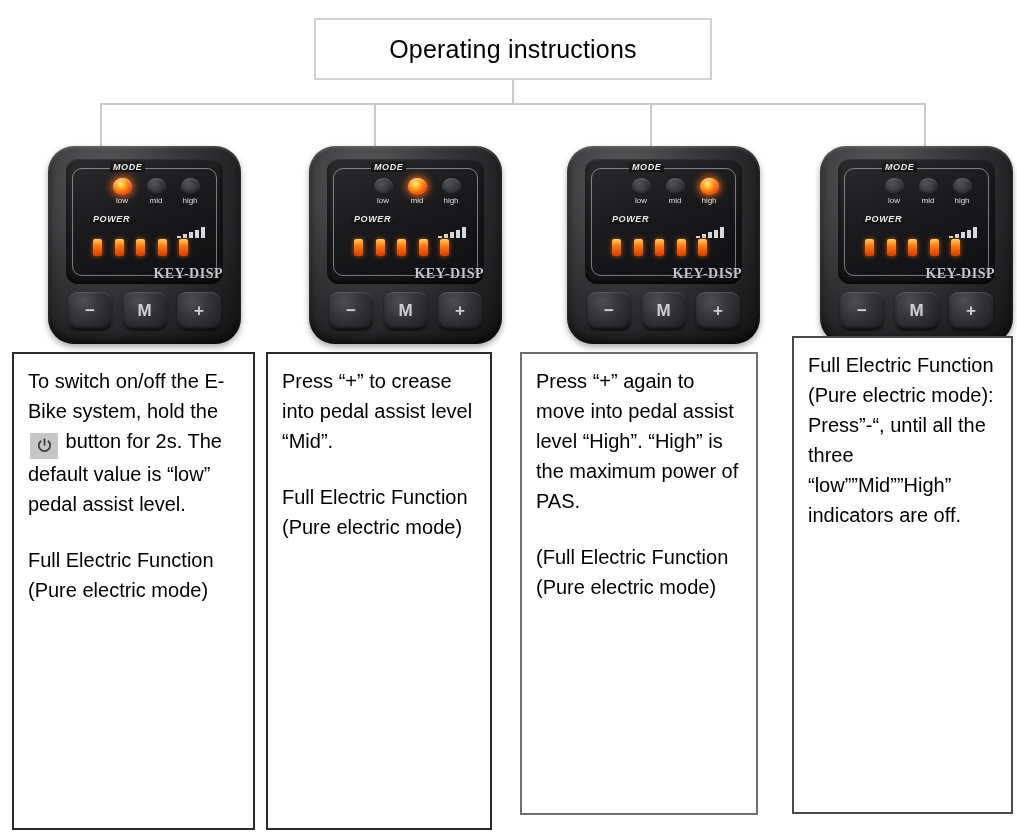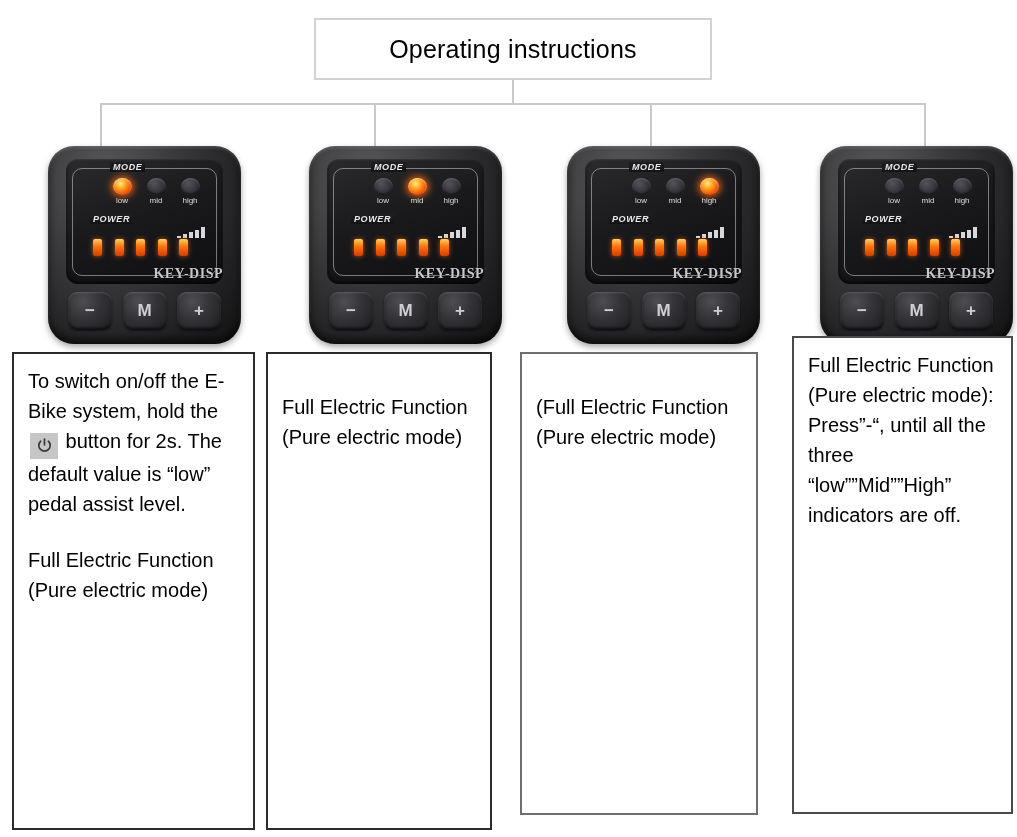--- a/index.html
+++ b/index.html
@@ -438,24 +438,26 @@
       <path d="M12 3 L12 11"></path>
       <path d="M6.6 6.0 A8 8 0 1 0 17.4 6.0"></path>
     </svg>
   </span>
   <span class="tb-part">button for 2s. The default value is “low” pedal assist level.</span>
   <div class="tb-gap"></div>
   <div class="tb-para">Full Electric Function (Pure electric mode)</div>
 </div>
 
 <div class="text-box tb-2">
+  <div class="tb-para">Press “+” to crease into pedal assist level “Mid”.</div>
   <div class="tb-gap"></div>
   <div class="tb-para">Full Electric Function (Pure electric mode)</div>
 </div>
 
 <div class="text-box tb-3">
+  <div class="tb-para">Press “+” again to move into pedal assist level “High”. “High” is the maximum power of PAS.</div>
   <div class="tb-gap"></div>
   <div class="tb-para">(Full Electric Function (Pure electric mode)</div>
 </div>
 
 <div class="text-box tb-4">
   <div class="tb-para">Full Electric Function (Pure electric mode): Press”-“, until all the three “low””Mid””High” indicators are off.</div>
 </div>
 
 </body></html>

